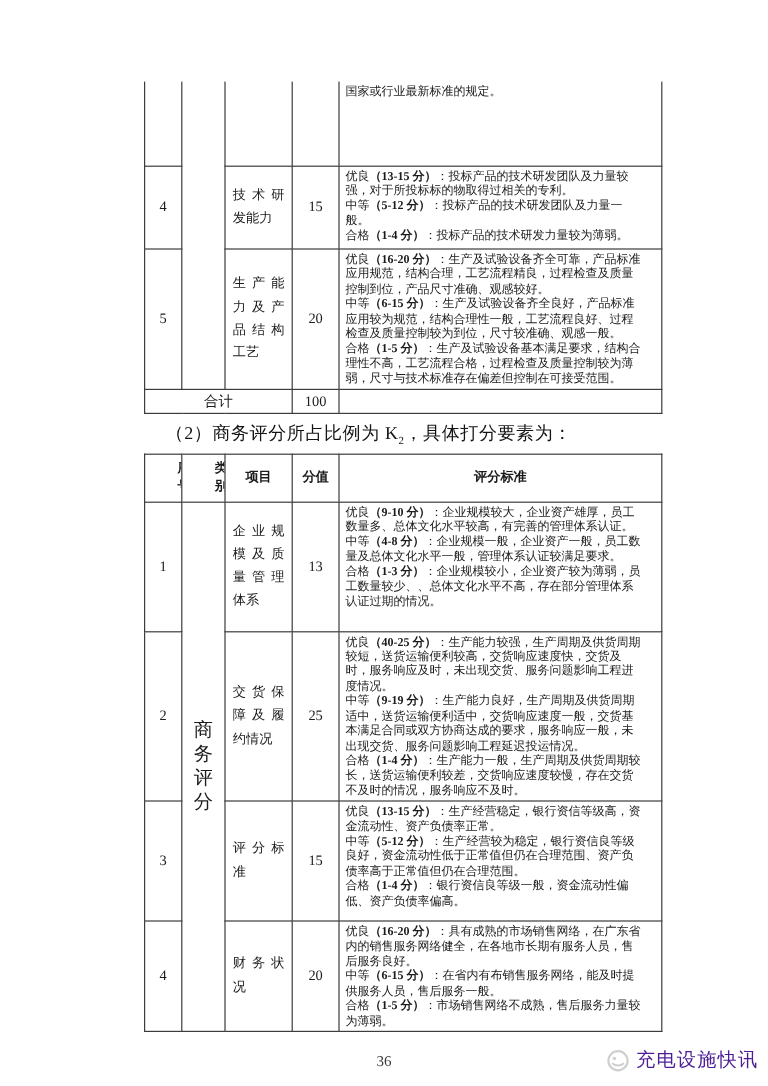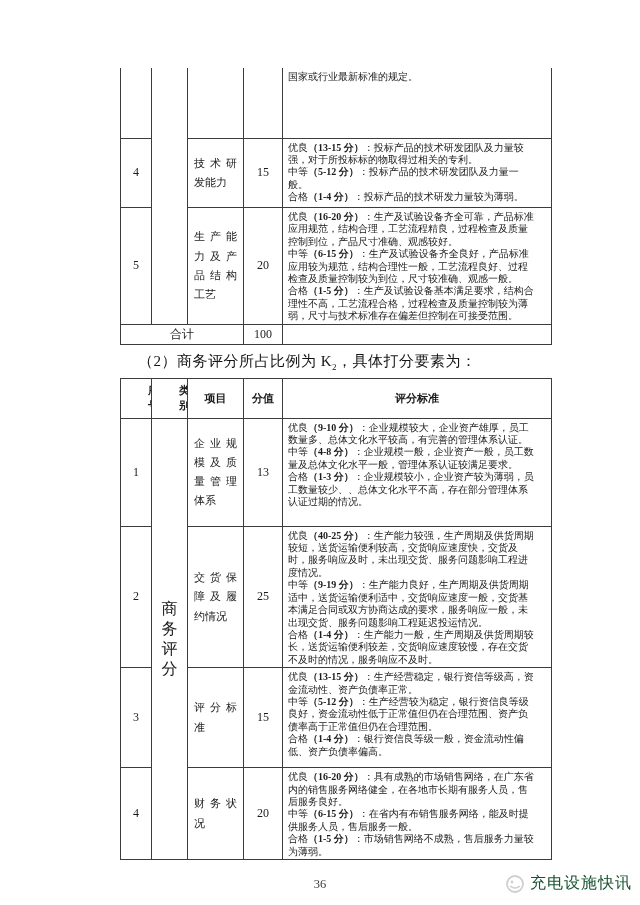--- a/index.html
+++ b/index.html
@@ -44,21 +44,21 @@
     margin:7px 0 6px 0;padding-left:18px;font-size:15px;color:#141414;
     letter-spacing:0.5px;
   }
   .heading sub{font-size:9px;}
   .page-number{
     position:absolute;left:0;bottom:13px;width:100%;text-align:center;
     font-size:12.5px;color:#3a3a3a;
   }
   .watermark{
     position:absolute;right:8px;bottom:11px;display:flex;align-items:center;gap:5px;
-    color:#14532d;font-size:16px;letter-spacing:1px;
+    color:#4c1d95;font-size:16px;letter-spacing:1px;
   }
   .wm-icon{width:20px;height:20px;display:block;}
 </style>
 </head>
 <body>
 
 <div class="content">
 
   <table class="tbl1">
     <colgroup>

